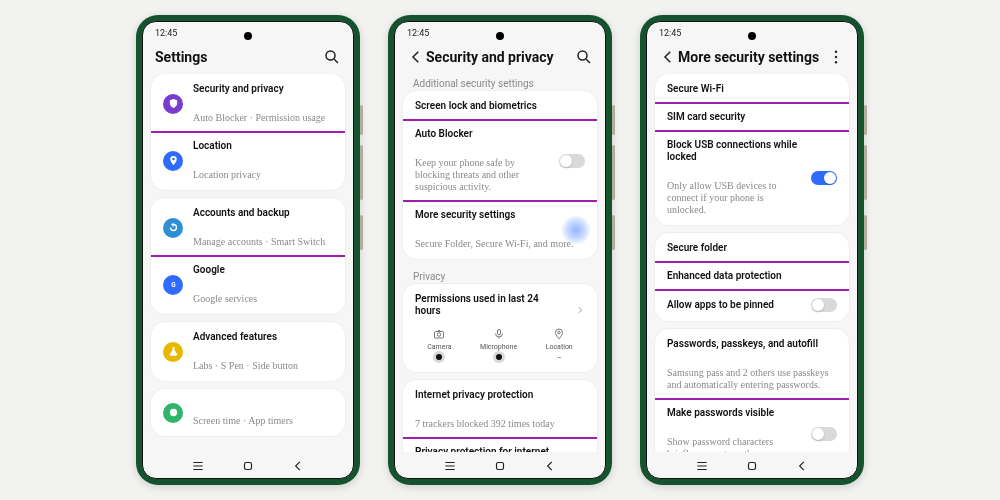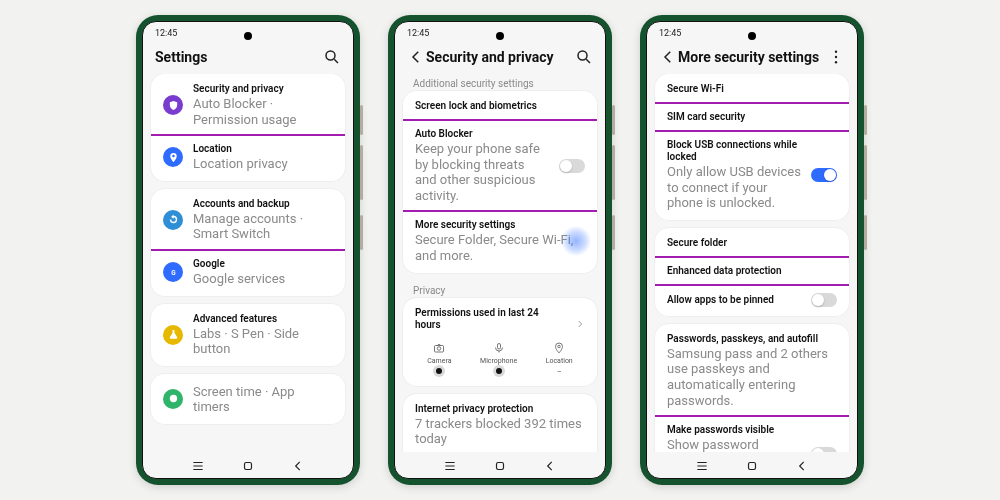--- a/index.html
+++ b/index.html
@@ -54,21 +54,21 @@
     display:flex; align-items:center; padding:7px 12px; gap:10px; position:relative;
   }
   .row + .row { border-top:2px solid #a21caf; }
   .icon-badge {
     width:20px; height:20px; border-radius:50%; flex:0 0 20px;
     display:flex; align-items:center; justify-content:center;
   }
   .icon-badge svg { width:11px; height:11px; fill:#fff; }
   .row-text { flex:1; min-width:0; }
   .row-title { font-size:10px; font-weight:600; color:#111; line-height:1.2; }
-  .row-sub { font-size:13px; color:#8a8a8a; line-height:1.2; margin-top:1px; }
+  .row-sub { font-size:10px; color:#8a8a8a; line-height:1.2; margin-top:17px;font-family:Liberation Serif, serif; }
   .chevron { width:10px; height:10px; }
   .chevron svg { width:100%; height:100%; stroke:#888; fill:none; stroke-width:2; }
 
   .toggle {
     width:26px; height:14px; border-radius:8px; background:#d9d9d9; position:relative; flex:0 0 26px;
   }
   .toggle::after {
     content:""; position:absolute; top:1px; left:1px; width:12px; height:12px; background:#fff; border-radius:50%;
     box-shadow:0 1px 2px rgba(0,0,0,.2);
   }

